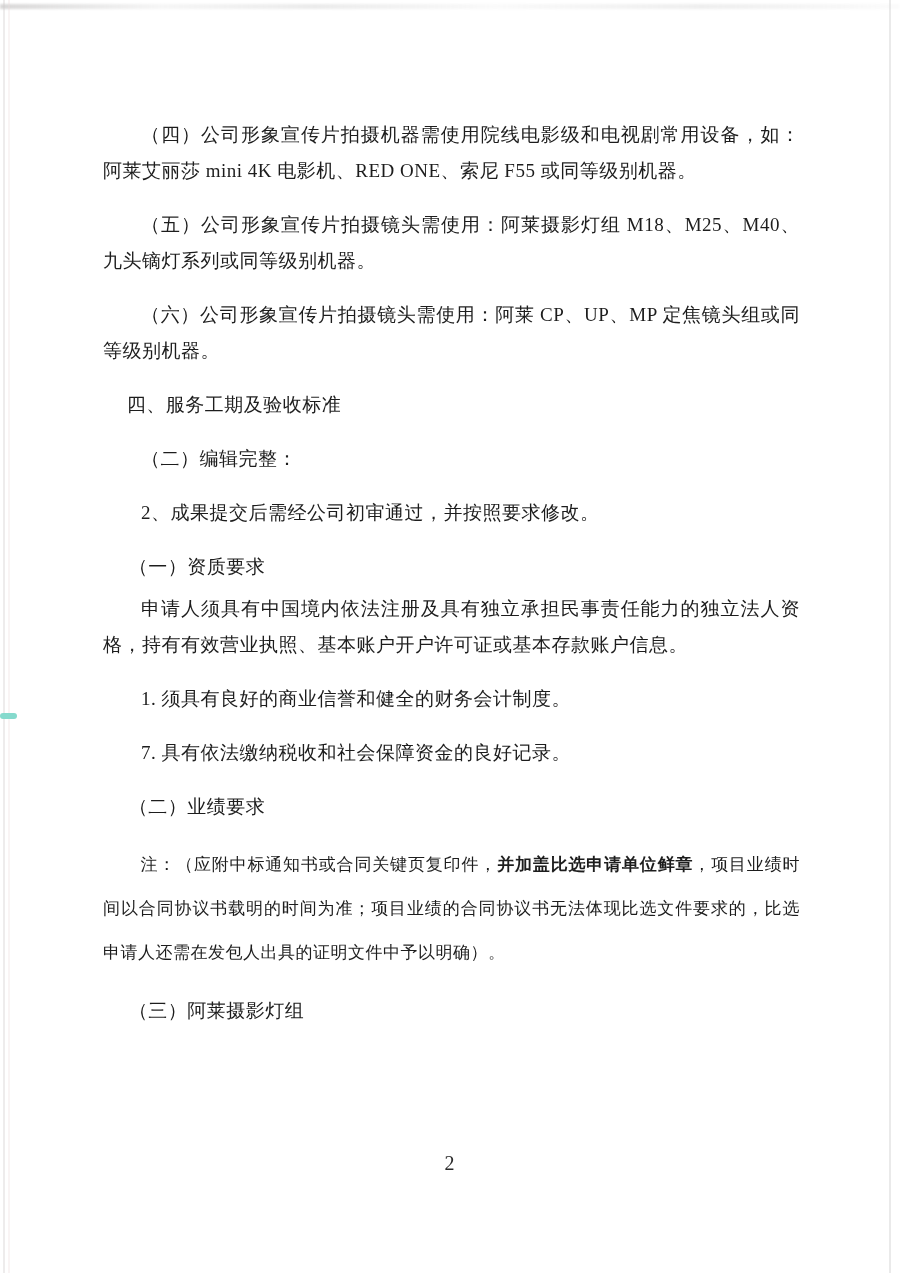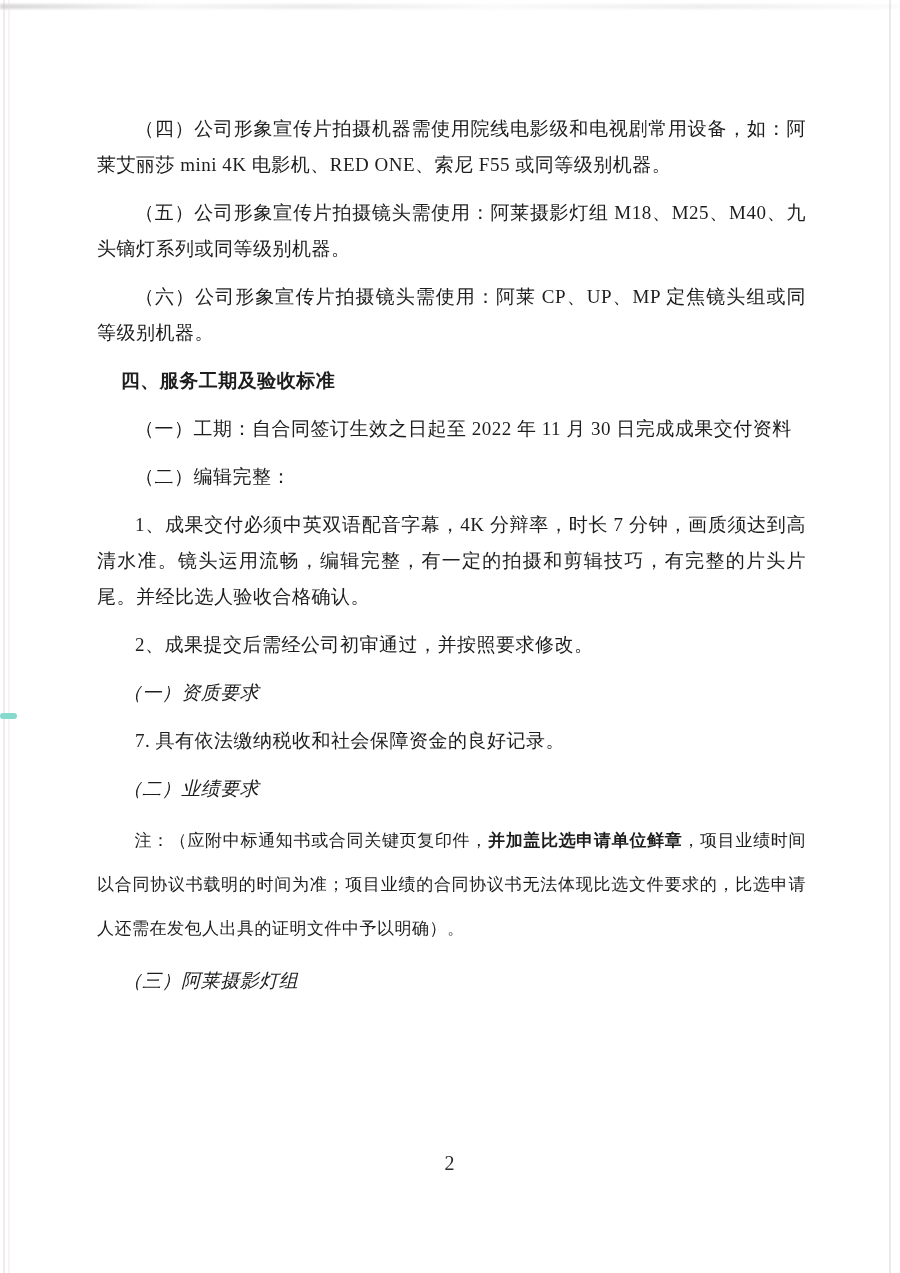--- a/index.html
+++ b/index.html
@@ -55,32 +55,31 @@
     left: 85px;
     top: 99px;
     width: 733px;
     font-size: 19px;
     line-height: 36px;
     color: #1d1d1d;
     text-align: justify;
     text-align-last: left;
     letter-spacing: 0.5px;
   }
-  .content p { margin: 12px; padding: 0; }
+  .content p { margin: 18px; padding: 0; }
   .item   { text-indent: 2em; }
   .para   { text-indent: 2em; }
   .heading {
-    font-weight: bold;
+    font-weight: normal;
     text-indent: 1.25em;
     text-align: left;
   }
   .subheading {
     text-indent: 1.35em;
     text-align: right;
-    font-style: italic;
   }
   .tight-follow { margin-top: -12px !important; }
   .note {
     font-size: 17px;
     text-indent: 2.2em;
     line-height: 44px;
   }
   .note b { font-weight: bold; }
   .page-number {
     position: absolute;
@@ -102,25 +101,25 @@
   <div class="artifact left-edge-line"></div>
   <div class="artifact left-fold-line"></div>
   <div class="artifact right-edge-line"></div>
   <div class="artifact cyan-mark" style="background: rgb(133, 218, 205);"></div>
 
   <div class="content">
     <p class="item">（四）公司形象宣传片拍摄机器需使用院线电影级和电视剧常用设备，如：阿莱艾丽莎 mini 4K 电影机、RED ONE、索尼 F55 或同等级别机器。</p>
     <p class="item">（五）公司形象宣传片拍摄镜头需使用：阿莱摄影灯组 M18、M25、M40、九头镝灯系列或同等级别机器。</p>
     <p class="item">（六）公司形象宣传片拍摄镜头需使用：阿莱 CP、UP、MP 定焦镜头组或同等级别机器。</p>
     <p class="heading">四、服务工期及验收标准</p>
-    <p class="item">（一）工期：自合同签订生效之日起至 2022 年 11 月 30 日完成成果交付资料</p>
     <p class="item">（二）编辑完整：</p>
-    <p class="item">1、成果交付必须中英双语配音字幕，4K 分辩率，时长 7 分钟，画质须达到高清水准。镜头运用流畅，编辑完整，有一定的拍摄和剪辑技巧，有完整的片头片尾。并经比选人验收合格确认。</p>
     <p class="item">2、成果提交后需经公司初审通过，并按照要求修改。</p>
     <p class="subheading">（一）资质要求</p>
+    <p class="para tight-follow">申请人须具有中国境内依法注册及具有独立承担民事责任能力的独立法人资格，持有有效营业执照、基本账户开户许可证或基本存款账户信息。</p>
+    <p class="item">1. 须具有良好的商业信誉和健全的财务会计制度。</p>
     <p class="item">7. 具有依法缴纳税收和社会保障资金的良好记录。</p>
     <p class="subheading">（二）业绩要求</p>
     <p class="note"><span>注：（应附中标通知书或合同关键页复印件，</span><b>并加盖比选申请单位鲜章</b><span>，项目业绩时间以合同协议书载明的时间为准；项目业绩的合同协议书无法体现比选文件要求的，比选申请人还需在发包人出具的证明文件中予以明确）。</span></p>
     <p class="subheading">（三）阿莱摄影灯组</p>
   </div>
 
   <div class="page-number">2</div>
 
 </div>
 

